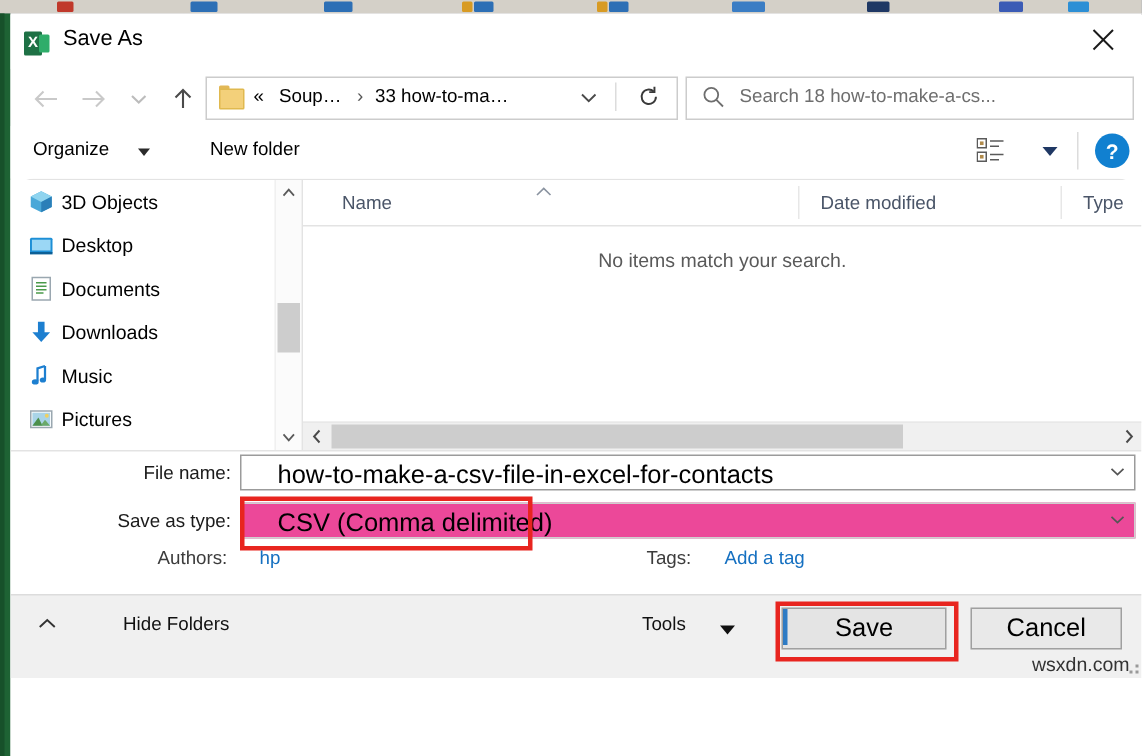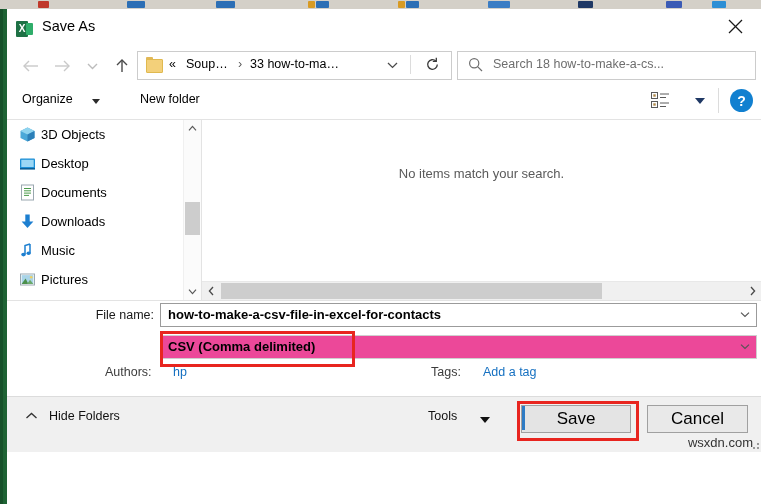--- a/index.html
+++ b/index.html
@@ -128,21 +128,21 @@
   .tb-sep{
     position:absolute;right:42px;top:4px;width:1px;height:25px;background:#dcdcdc;
   }
   .tb-help{
     position:absolute;right:8px;top:5px;width:23px;height:23px;border-radius:50%;
     background:#1180d0;color:#fff;font-size:14px;font-weight:bold;
     display:flex;align-items:center;justify-content:center;
   }
   
   .bodysplit{
-    position:relative;height:180px;border-top:1px solid #e3e3e3;
+    position:relative;height:180px;border-top:1px solid #e3e3e3;border-radius:16px;
   }
   .sidebar{
     position:absolute;left:0;top:0;width:194px;height:180px;
     background:#fff;overflow:hidden;
   }
   .tree-item{
     position:relative;height:29px;display:flex;align-items:center;
     padding-left:34px;cursor:default;
   }
   .tree-ico{
@@ -202,39 +202,39 @@
     position:absolute;font-size:12.5px;color:#1a1a1a;text-align:right;
   }
   .lbl-filename{left:20px;top:7px;width:127px;}
   .lbl-savetype{left:20px;top:39px;width:127px;}
   .field{
     position:absolute;left:153px;height:22px;border:1px solid #9b9b9b;
   }
   .field-name{top:2px;width:595px;background:#fff;}
   .field-type{top:34px;width:595px;background:#ec4899;border-color:#cfcfcf;}
   .field-val{
-    position:absolute;left:7px;top:3px;font-size:13px;color:#000;white-space:nowrap;font-weight:bold;
+    position:absolute;left:24px;top:3px;font-size:17px;color:#000;white-space:nowrap;
   }
   .field-dd{
     position:absolute;right:0;top:0;width:22px;height:20px;
     display:flex;align-items:center;justify-content:center;
   }
   .metarow{position:absolute;left:0;top:64px;width:100%;height:24px;}
   .meta-lbl{position:absolute;font-size:12.5px;color:#3c3c3c;}
   .meta-val{position:absolute;font-size:12.5px;color:#1570c1;cursor:default;}
   .m-authors{left:98px;top:0;}
   .m-authorsval{left:166px;top:0;}
   .m-tags{left:424px;top:0;}
   .m-tagsval{left:476px;top:0;}
   
   .footer{
     position:relative;height:55px;background:#f0f0f0;border-top:1px solid #dcdcdc;
   }
   .hidefolders{
-    position:absolute;left:18px;top:12px;display:flex;align-items:center;cursor:default;
+    position:absolute;left:18px;top:12px;display:flex;align-items:center;cursor:default;gap:33px;
   }
   .hf-label{font-size:12.5px;color:#111;margin-left:11px;}
   .tools{
     position:absolute;left:421px;top:12px;font-size:12.5px;color:#111;cursor:default;
   }
   .tools-caret{
     position:absolute;left:473px;top:20px;width:0;height:0;
     border-left:5px solid transparent;border-right:5px solid transparent;
     border-top:6px solid #111;
   }
@@ -472,20 +472,36 @@
         <div class="sb-thumb"></div>
         <div class="sb-down">
           <svg width="9" height="7" viewBox="0 0 9 7">
             <polyline points="1,1.6 4.5,5.6 8,1.6" fill="none" stroke="#5a5a5a" stroke-width="1.2"></polyline>
           </svg>
         </div>
       </div>
     </div>
 
     <div class="filepane">
+      <div class="colhead">
+        <div class="col col-name">
+          <span>Name</span>
+        </div>
+        <div class="sortmark">
+          <svg width="13" height="8" viewBox="0 0 13 8">
+            <polyline points="2,6 6.5,1.6 11,6" fill="none" stroke="#8a93a0" stroke-width="1.1"></polyline>
+          </svg>
+        </div>
+        <div class="col col-date">
+          <span>Date modified</span>
+        </div>
+        <div class="col col-type">
+          <span>Type</span>
+        </div>
+      </div>
       <div class="emptymsg">No items match your search.</div>
 
       <div class="hscroll">
         <div class="hs-left">
           <svg width="7" height="10" viewBox="0 0 7 10">
             <polyline points="5,1 1.4,5 5,9" fill="none" stroke="#4a4a4a" stroke-width="1.3"></polyline>
           </svg>
         </div>
         <div class="hs-thumb"></div>
         <div class="hs-right">
@@ -501,20 +517,21 @@
     <div class="flabel lbl-filename">File name:</div>
     <div class="field field-name">
       <div class="field-val">how-to-make-a-csv-file-in-excel-for-contacts</div>
       <div class="field-dd">
         <svg width="10" height="7" viewBox="0 0 10 7">
           <polyline points="1,1.6 5,5.4 9,1.6" fill="none" stroke="#555" stroke-width="1.2"></polyline>
         </svg>
       </div>
     </div>
 
+    <div class="flabel lbl-savetype">Save as type:</div>
     <div class="field field-type">
       <div class="field-val">CSV (Comma delimited)</div>
       <div class="field-dd">
         <svg width="10" height="7" viewBox="0 0 10 7">
           <polyline points="1,1.6 5,5.4 9,1.6" fill="none" stroke="#555" stroke-width="1.2"></polyline>
         </svg>
       </div>
     </div>
     <div class="annot annot-type"></div>
 

